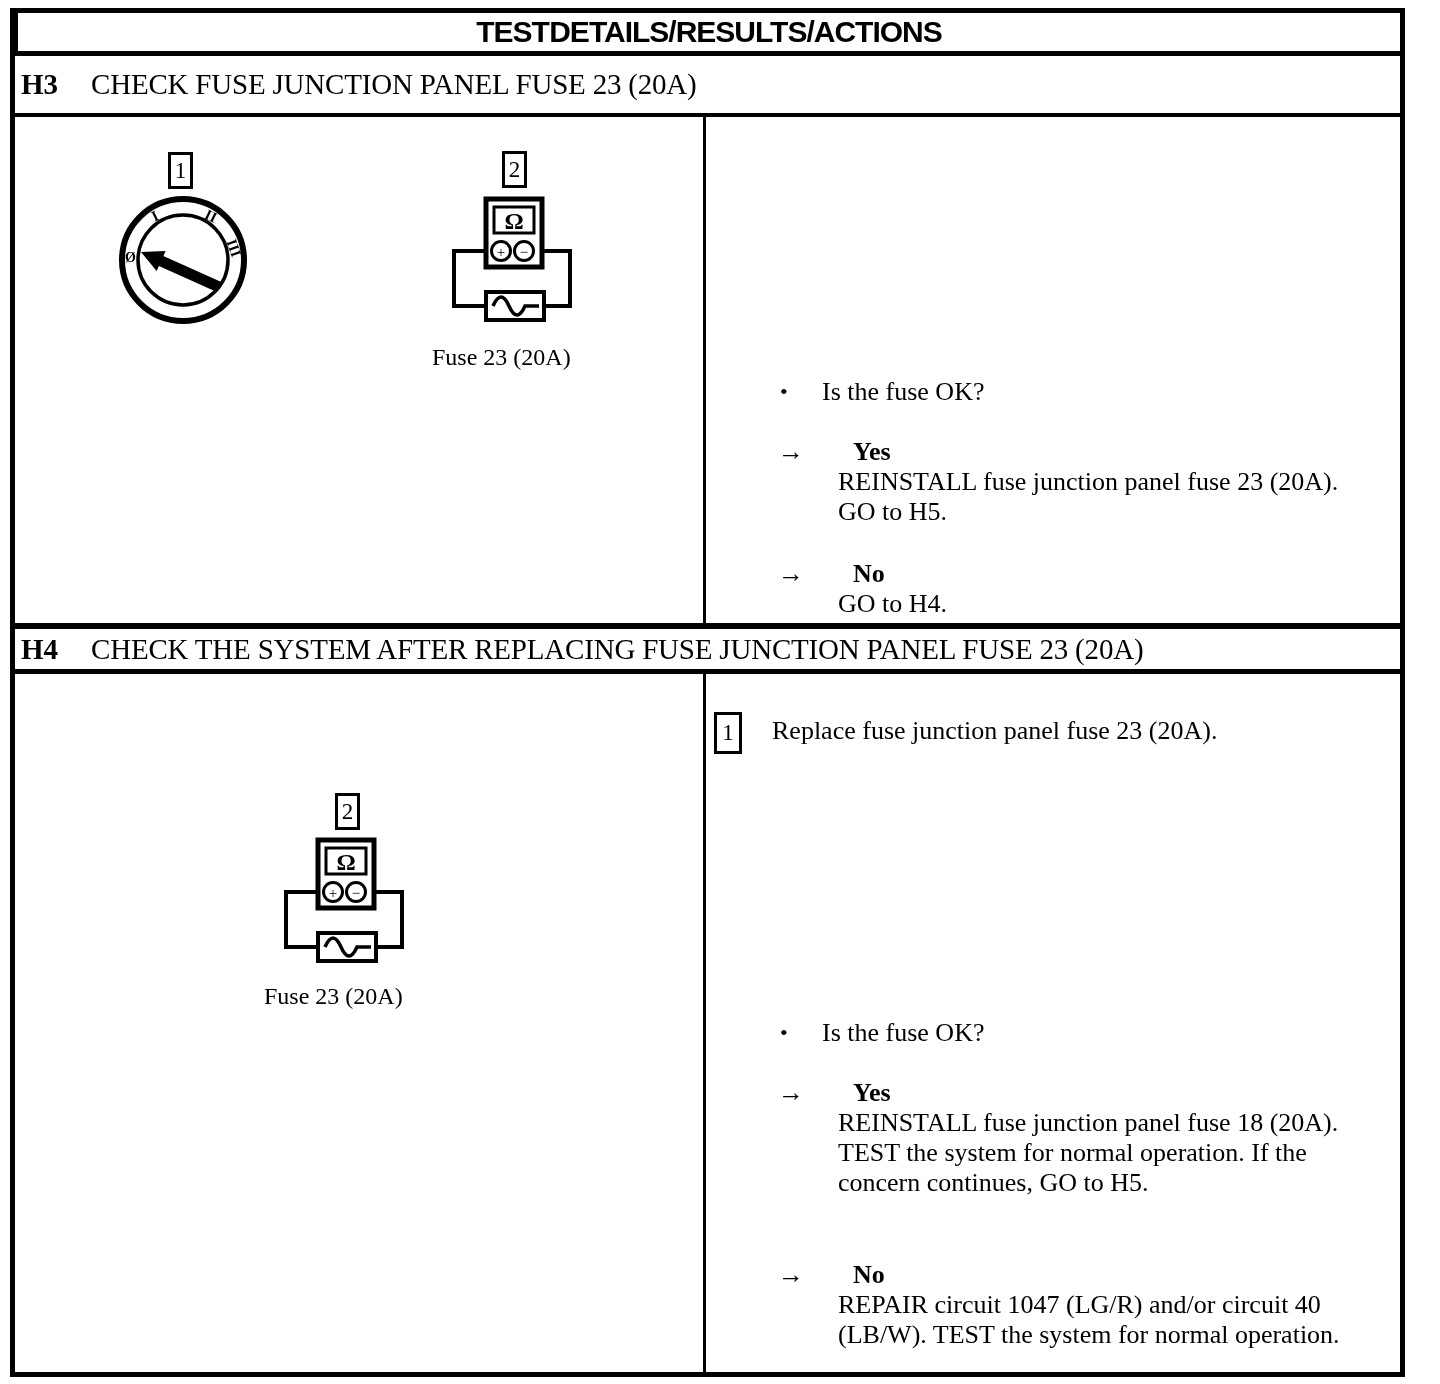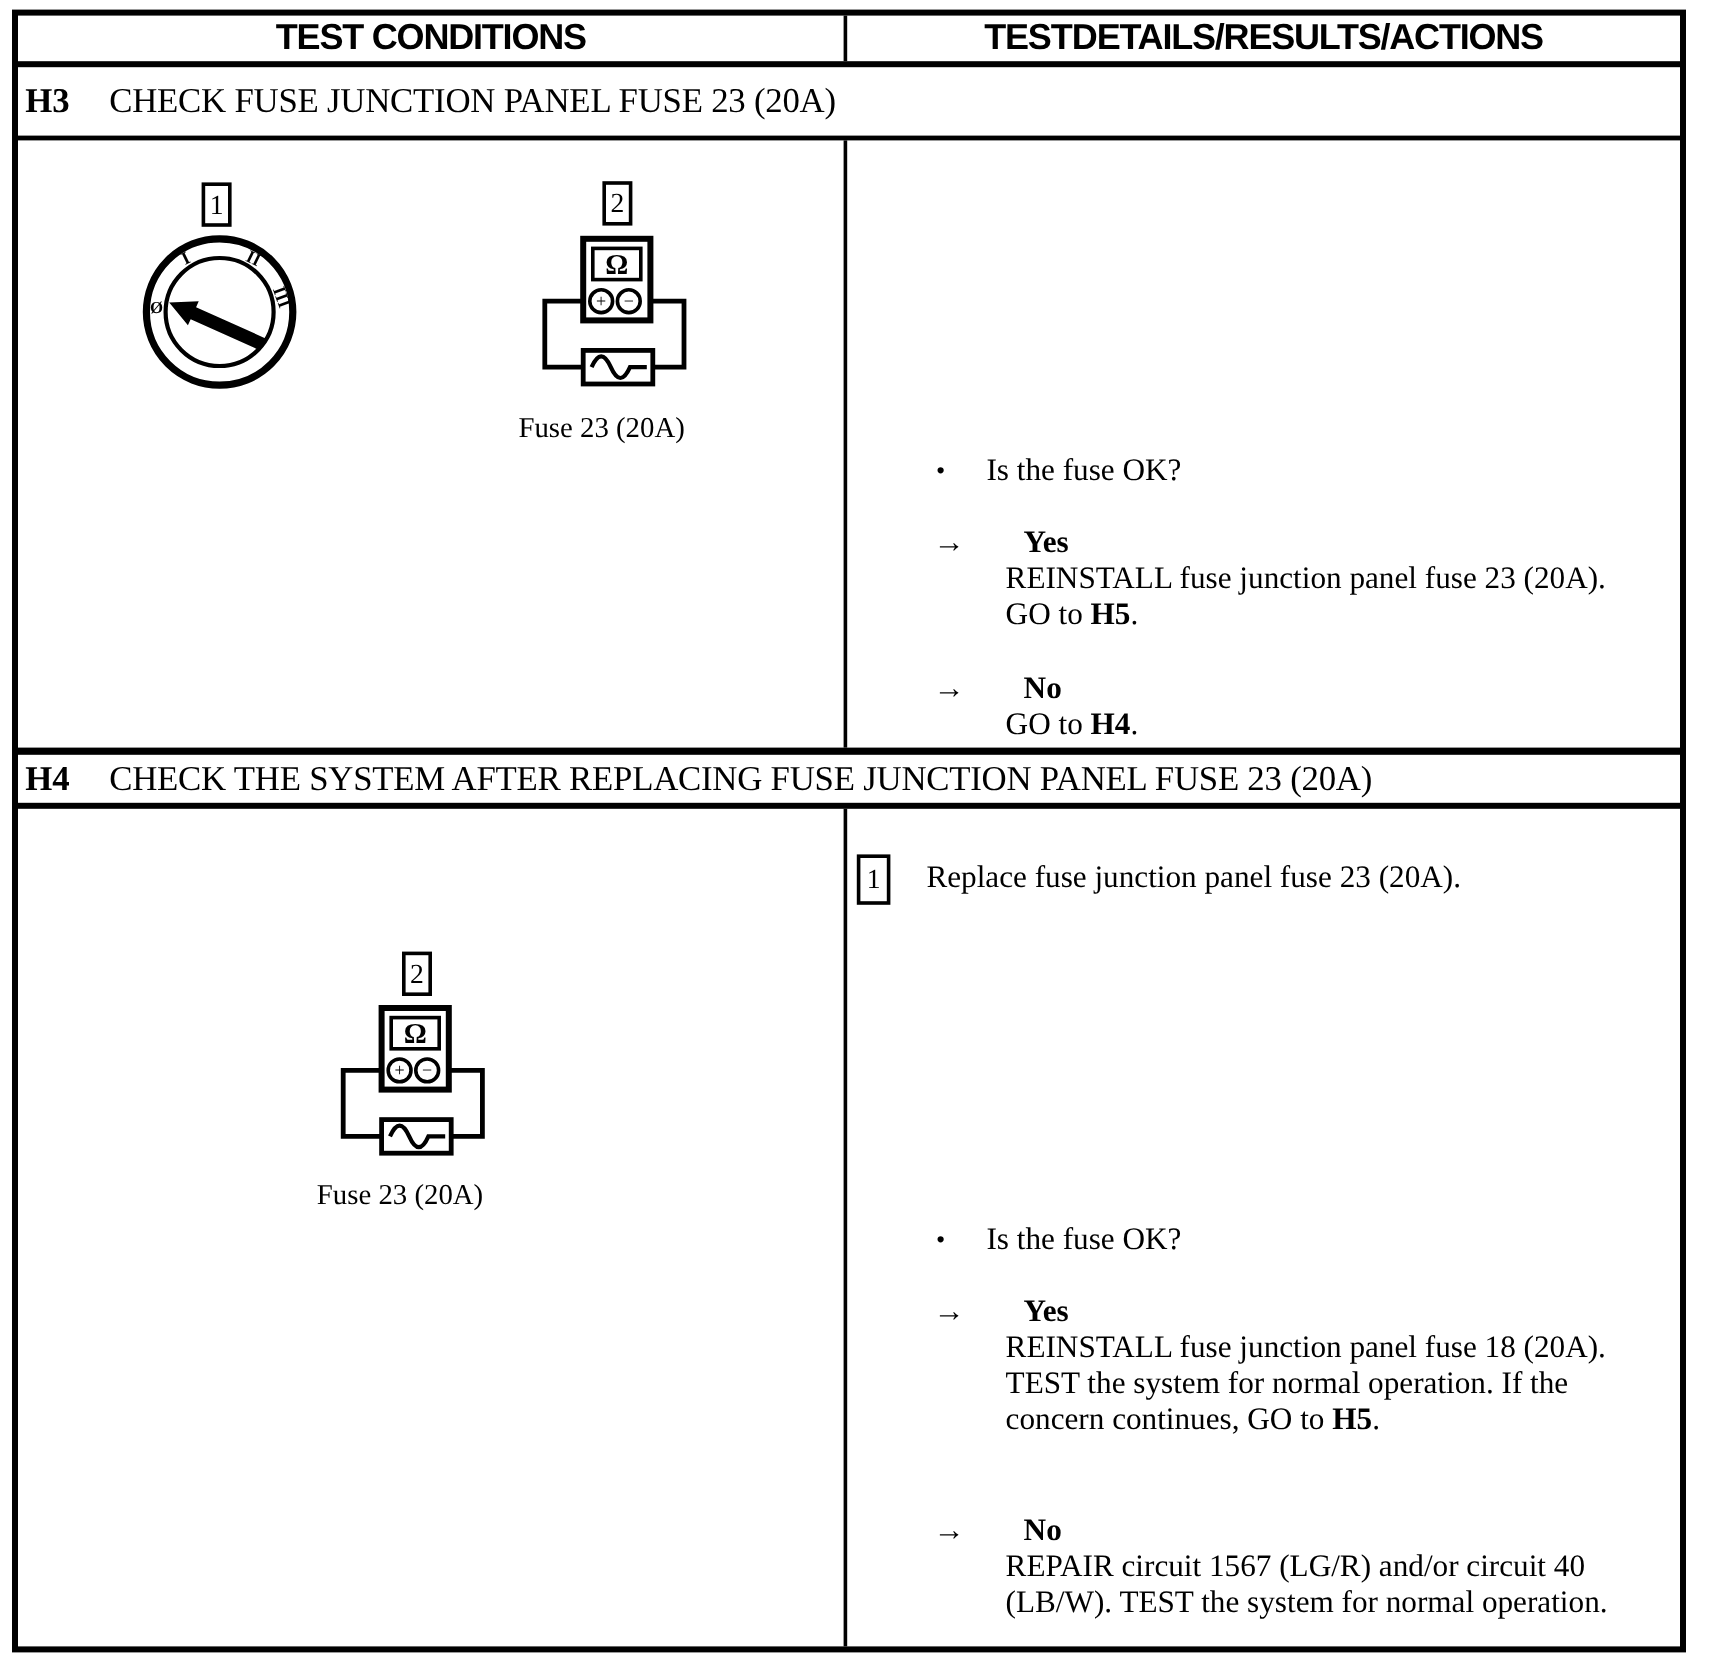--- a/index.html
+++ b/index.html
@@ -23,30 +23,29 @@
   .title-text{letter-spacing:-0.2px;}
   .step-box{position:absolute;width:25px;height:37px;border:3px solid #000;box-sizing:border-box;
             display:flex;align-items:center;justify-content:center;font-size:23px;}
   .diag{position:absolute;}
   .diag-caption{position:absolute;width:160px;text-align:left;font-size:24px;}
   .tblock{position:absolute;display:flex;font-size:26px;line-height:30px;}
   .tblock .marker{width:60px;flex:0 0 60px;}
   .tblock .q-marker{width:42px;flex:0 0 42px;font-size:22px;}
   .tblock .content{width:516px;}
   .tblock .lbl{font-weight:bold;margin-left:15px;}
-  b{font-weight:bold;}
+  b{font-weight:normal;}
 </style>
 </head>
 <body>
 
 <div class="page">
   <div class="doc-table">
 
     <div class="tr row-header">
-      <div class="cell-left hdr-cell">TEST CONDITIONS</div>
       <div class="cell-right hdr-cell merge">TEST DETAILS/RESULTS/ACTIONS</div>
     </div>
 
     <div class="tr row-title">
       <span class="title-label">H3</span>
       <span class="title-text">CHECK FUSE JUNCTION PANEL FUSE 23 (20A)</span>
     </div>
 
     <div class="tr row-content-h3">
       <div class="cell-left">
@@ -149,20 +148,20 @@
           <span class="content">
             <span class="lbl">Yes</span><br>
             <span>REINSTALL fuse junction panel fuse 18 (20A). TEST the system for normal operation. If the concern continues, GO to </span><b>H5</b><span>.</span>
           </span>
         </div>
 
         <div class="tblock" style="left:72px;top:586px;">
           <span class="marker">→</span>
           <span class="content">
             <span class="lbl">No</span><br>
-            <span>REPAIR circuit 1567 (LG/R) and/or circuit 40 (LB/W). TEST the system for normal operation.</span>
+            <span>REPAIR circuit 1047 (LG/R) and/or circuit 40 (LB/W). TEST the system for normal operation.</span>
           </span>
         </div>
       </div>
     </div>
 
   </div>
 </div>
 
 </body></html>

